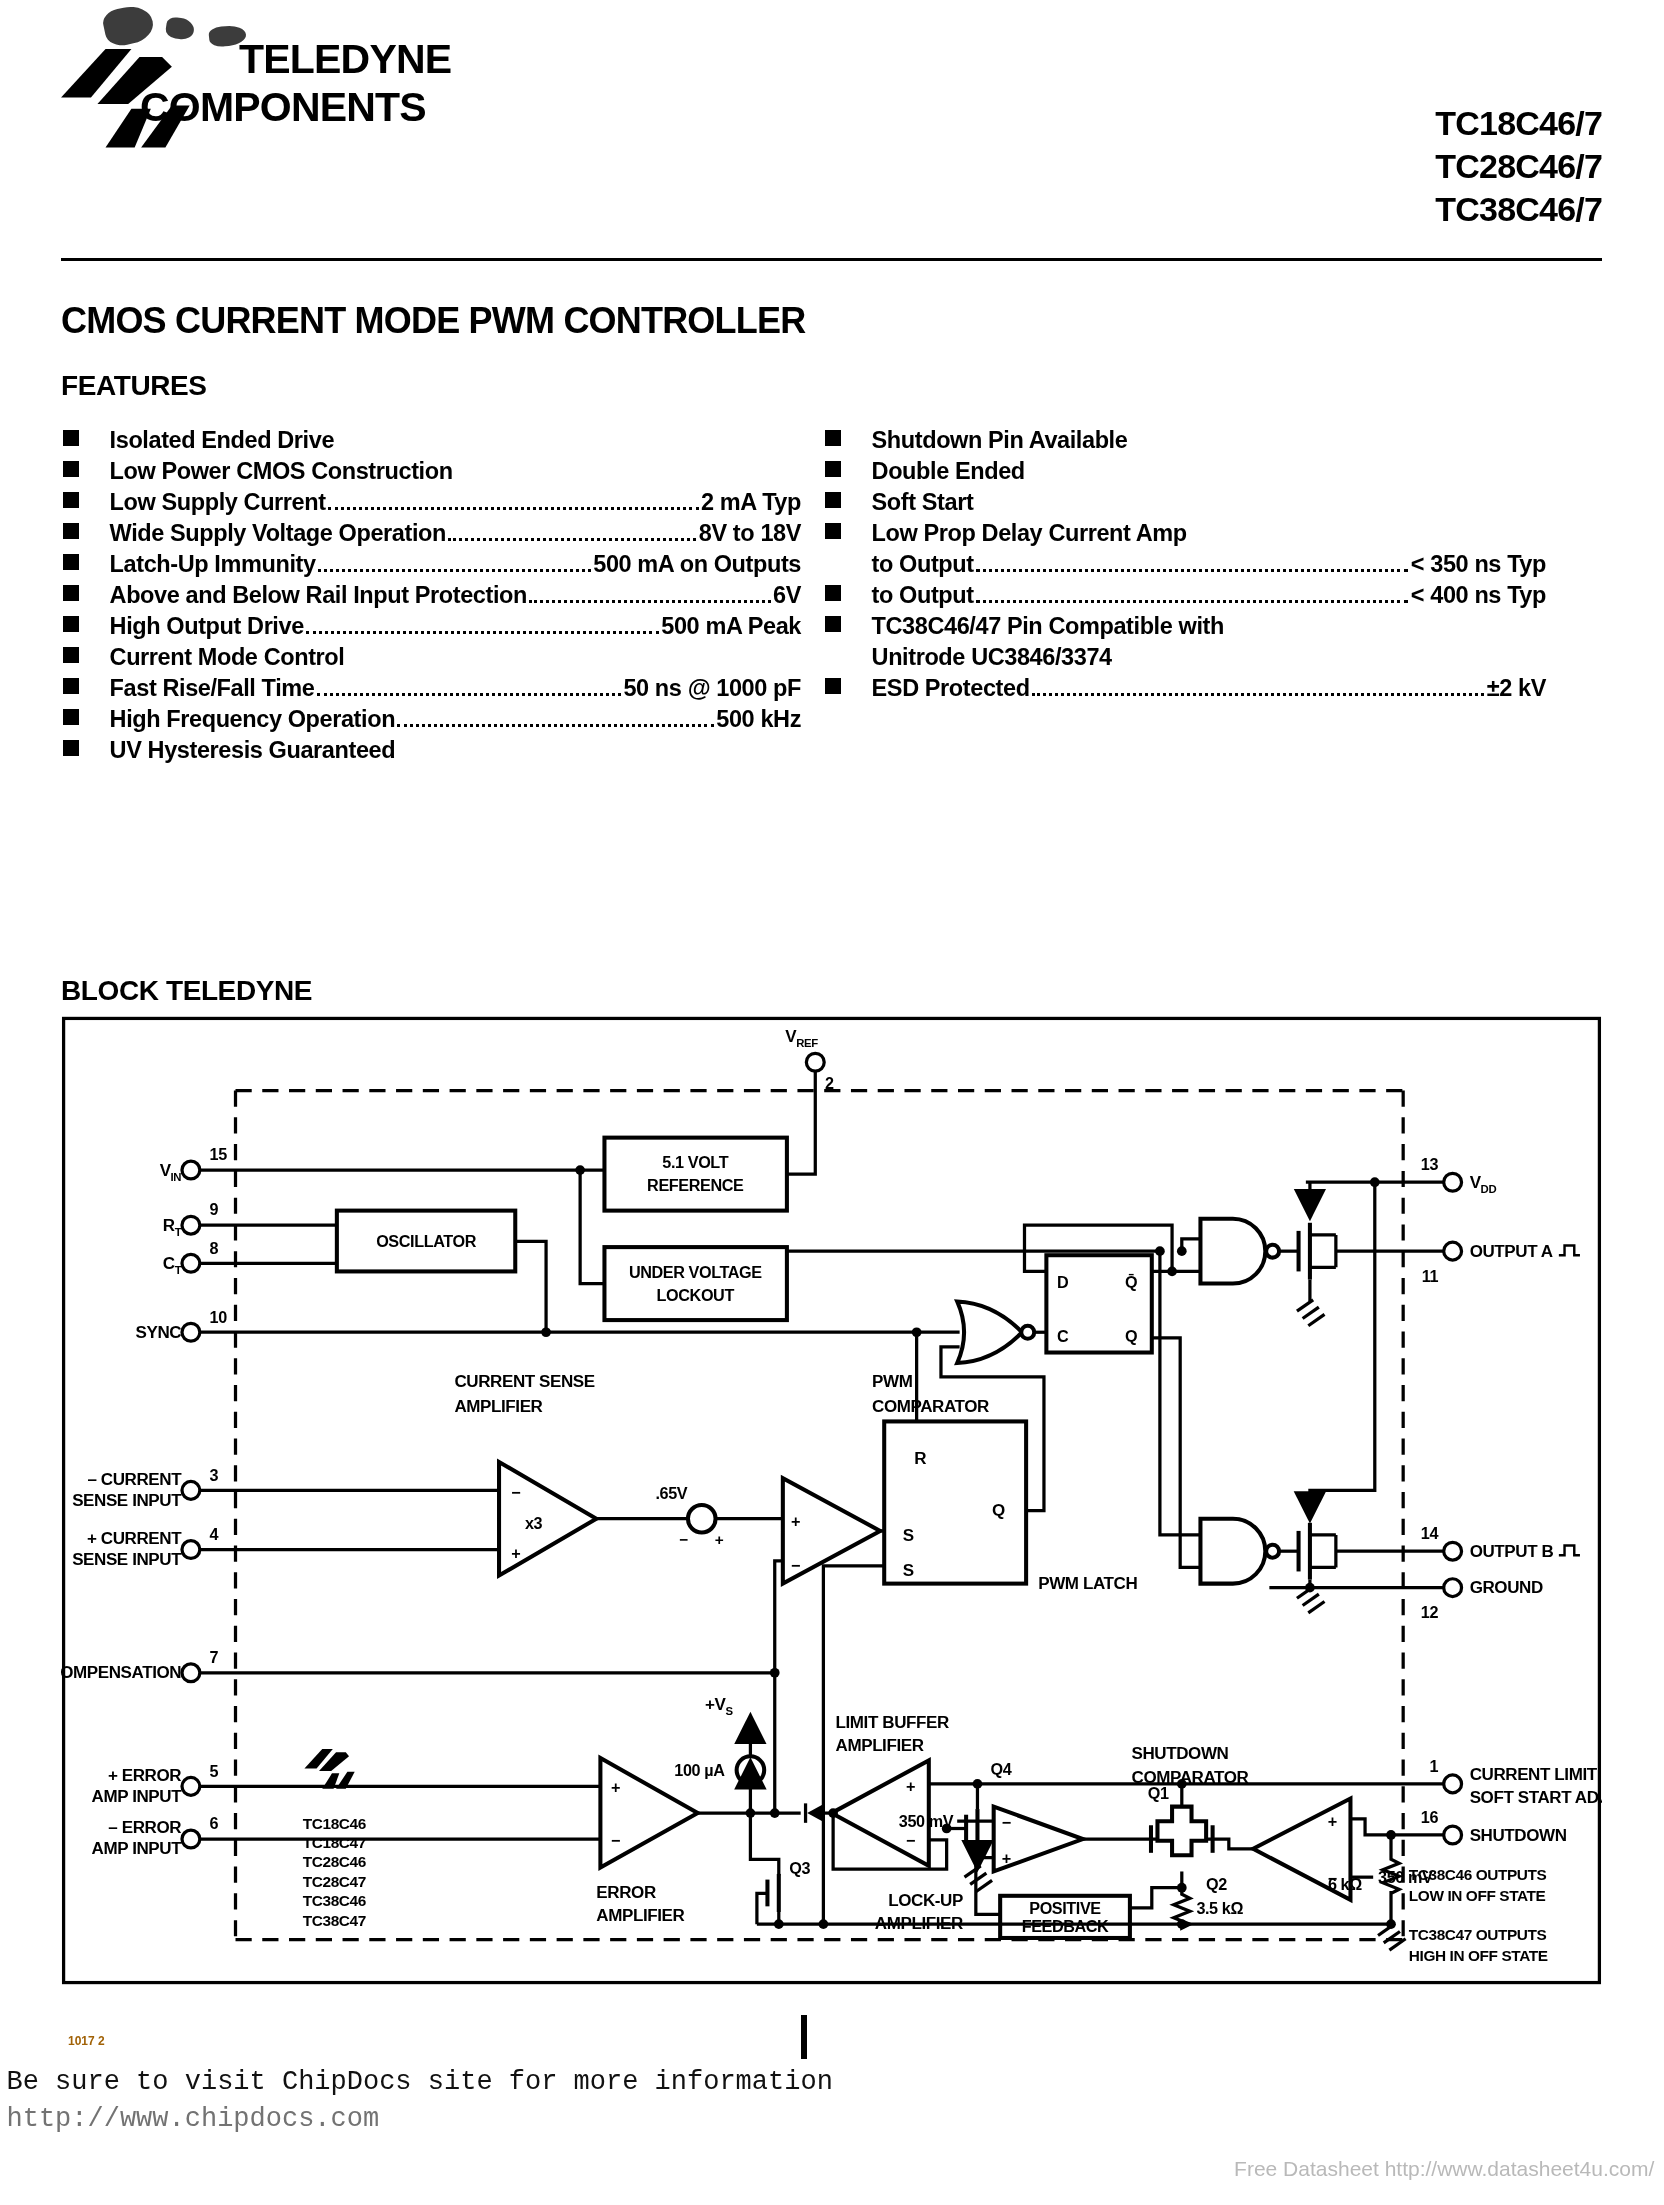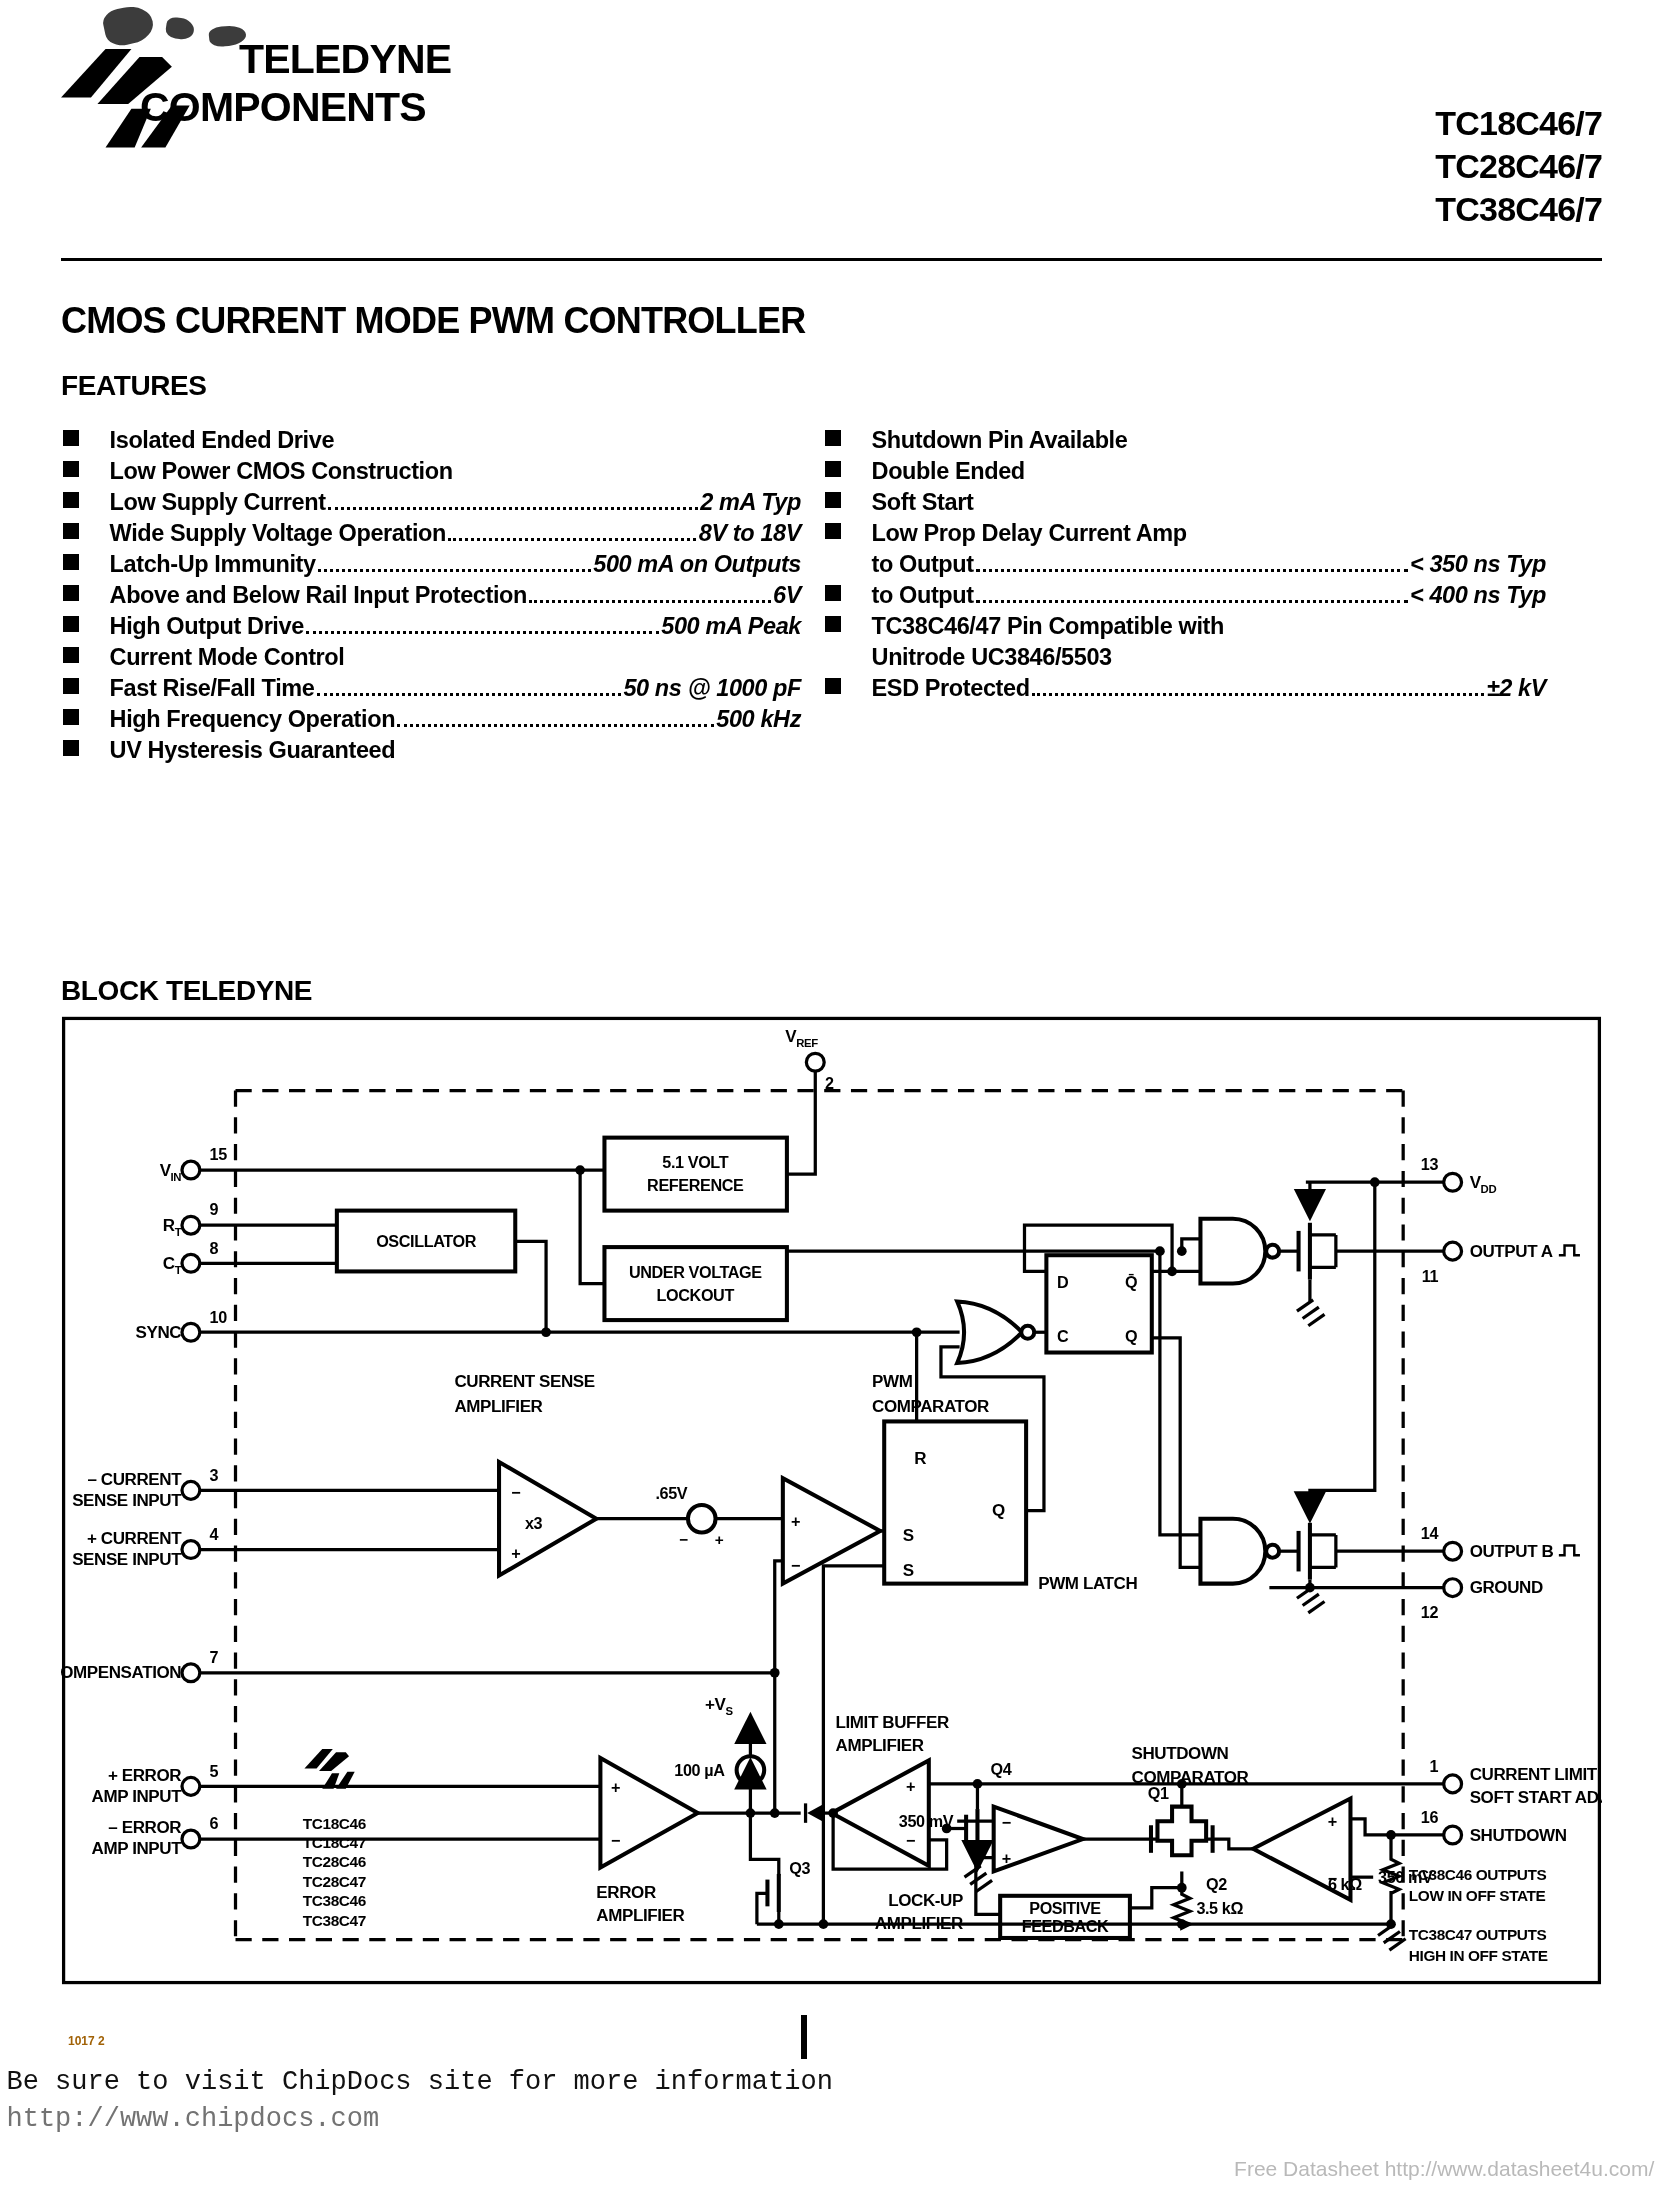--- a/index.html
+++ b/index.html
@@ -15,21 +15,21 @@
   .title{left:61px;top:300px;font-size:36px;font-weight:bold;letter-spacing:-0.8px;}
   .h2{font-size:28px;font-weight:bold;letter-spacing:-0.4px;}
   
   .featcol{top:423px;}
   .feat-item{display:flex;align-items:flex-start;}
   .bullet{flex:0 0 16px;width:16px;height:16px;background:#000;margin:7.3px 31px 0 1.6px;}
   .feat-body{flex:1;min-width:0;}
   .feat-line{display:flex;align-items:flex-end;height:31px;font-size:23.5px;font-weight:bold;letter-spacing:-0.4px;white-space:nowrap;}
   .feat-label{flex:0 0 auto;}
   .leader{flex:1 1 auto;border-bottom:3.2px dotted #000;margin:0 2.4px 5.7px 2.4px;min-width:9.7px;}
-  .feat-value{flex:0 0 auto;font-style:italic;}
+  .feat-value{flex:0 0 auto;}
   
   .svgwrap{left:61px;top:1016px;width:1541px;height:969px;}
   .doccode{left:68px;top:2034px;font-size:12px;font-weight:bold;color:#a16207;}
   .tick{left:801px;top:2015px;width:5.7px;height:44px;background:#000;}
   .chip1{left:6.5px;top:2067px;font-family:"Liberation Mono",monospace;font-size:27px;color:#111;}
   .chip2{left:6.5px;top:2104px;font-family:"Liberation Mono",monospace;font-size:27px;color:#737373;}
   .wm{right:9.7px;top:2157px;font-size:21px;color:#b9b9b9;}
   
   svg text{font-family:"Liberation Sans",sans-serif;font-weight:bold;fill:#000;}
   .t20{font-size:20px;letter-spacing:-.5px;}
@@ -240,21 +240,21 @@
         </div>
   </div>
 
   <div class="feat-item">
     <span class="bullet"></span>
     <div class="feat-body">
           <div class="feat-line">
             <span class="feat-label">TC38C46/47 Pin Compatible with</span>
           </div>
           <div class="feat-line">
-            <span class="feat-label">Unitrode UC3846/5503</span>
+            <span class="feat-label">Unitrode UC3846/3374</span>
           </div>
         </div>
   </div>
 
   <div class="feat-item">
     <span class="bullet"></span>
     <div class="feat-body">
           <div class="feat-line">
             <span class="feat-label">ESD Protected</span>
             <span class="leader"></span>

